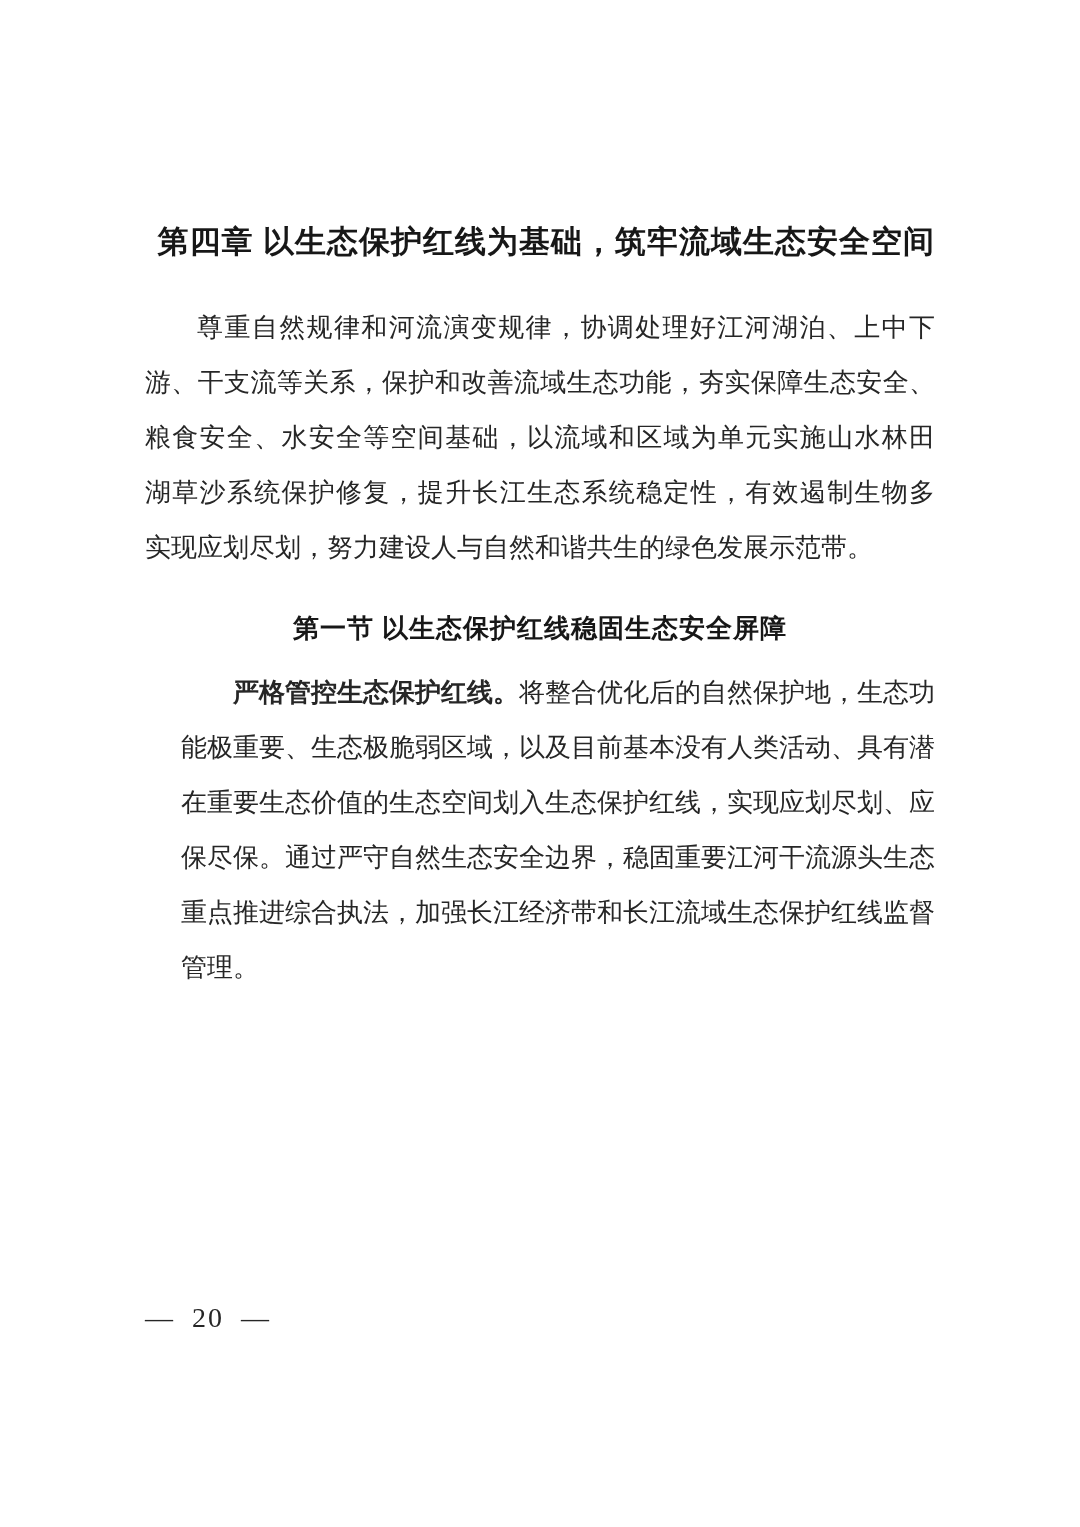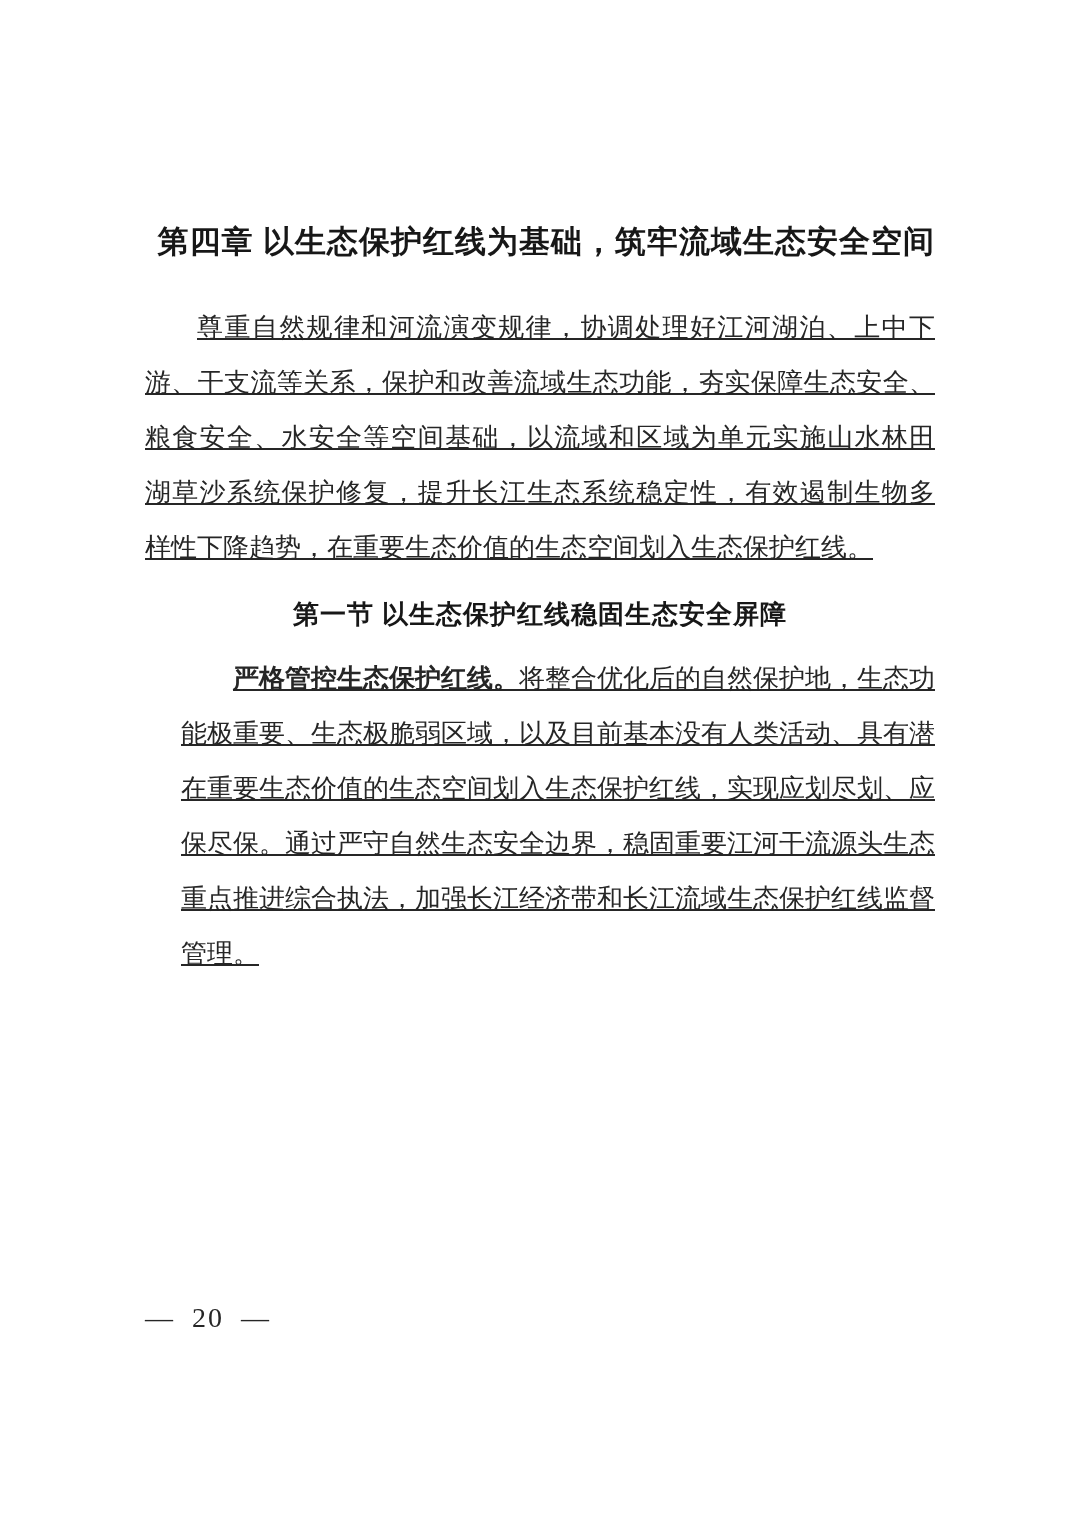--- a/index.html
+++ b/index.html
@@ -27,32 +27,31 @@
     font-family: "Liberation Sans", sans-serif;
     font-weight: 700;
     font-size: 31px;
     line-height: 46px;
     letter-spacing: 1px;
     text-align: right;
     color: #171717;
     white-space: nowrap;
   }
   .section-title {
-    margin: 18px 0 0 0;
+    margin: 32px 0 0 0;
     font-family: "Liberation Sans", sans-serif;
     font-weight: 700;
     font-size: 26px;
     line-height: 42px;
     letter-spacing: 1px;
     text-align: center;
     color: #171717;
   }
   .para {
     margin: 0;
-    text-decoration: underline;
   }
   .para.first {
     margin-top: 35px;
   }
   .para.second {
     margin-top: 16px;
     margin-left: 36px;
   }
   .line {
     height: 55px;
@@ -90,21 +89,21 @@
 
 <div class="page">
   <div class="content">
     <h1 class="chapter-title">第四章 以生态保护红线为基础，筑牢流域生态安全空间</h1>
 
     <div class="para first">
         <div class="line indent"><span>尊重自然规律和河流演变规律，协调处理好江河湖泊、上中下</span></div>
         <div class="line"><span>游、干支流等关系，保护和改善流域生态功能，夯实保障生态安全、</span></div>
         <div class="line"><span>粮食安全、水安全等空间基础，以流域和区域为单元实施山水林田</span></div>
         <div class="line"><span>湖草沙系统保护修复，提升长江生态系统稳定性，有效遏制生物多</span></div>
-        <div class="line last"><span>样性下降趋势，在重要生态价值的生态空间划入生态保护红线。</span></div>
+        <div class="line last"><span>实现应划尽划，努力建设人与自然和谐共生的绿色发展示范带。</span></div>
       </div>
 
     <h2 class="section-title">第一节 以生态保护红线稳固生态安全屏障</h2>
 
     <div class="para second">
         <div class="line indent"><b>严格管控生态保护红线。</b><span>将整合优化后的自然保护地，生态功</span></div>
         <div class="line"><span>能极重要、生态极脆弱区域，以及目前基本没有人类活动、具有潜</span></div>
         <div class="line"><span>在重要生态价值的生态空间划入生态保护红线，实现应划尽划、应</span></div>
         <div class="line"><span>保尽保。通过严守自然生态安全边界，稳固重要江河干流源头生态</span></div>
         <div class="line"><span>重点推进综合执法，加强长江经济带和长江流域生态保护红线监督</span></div>

